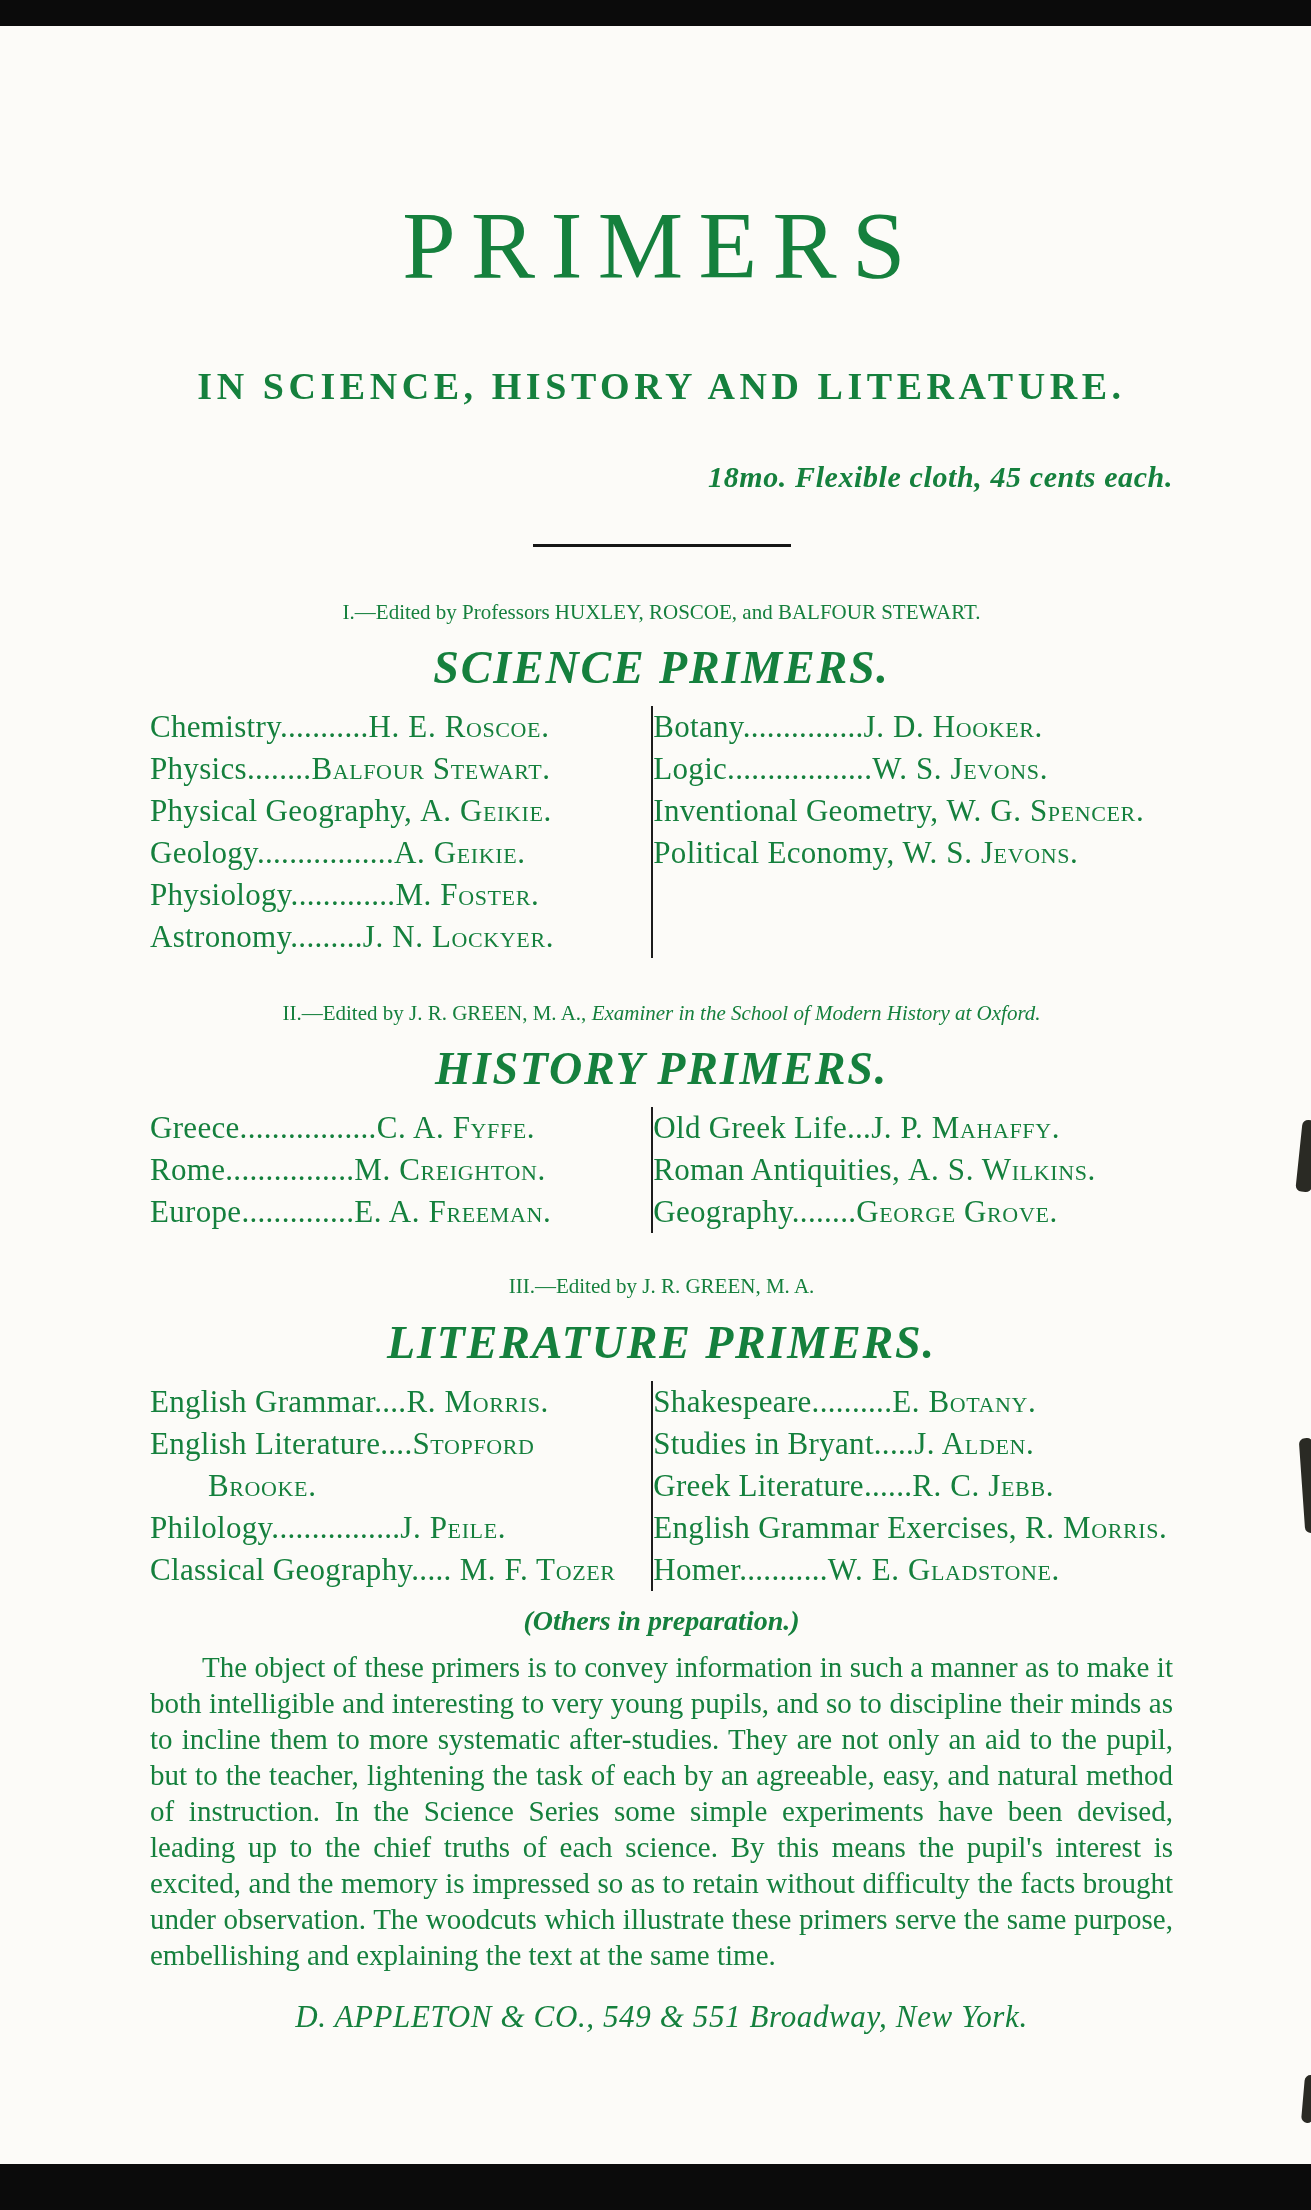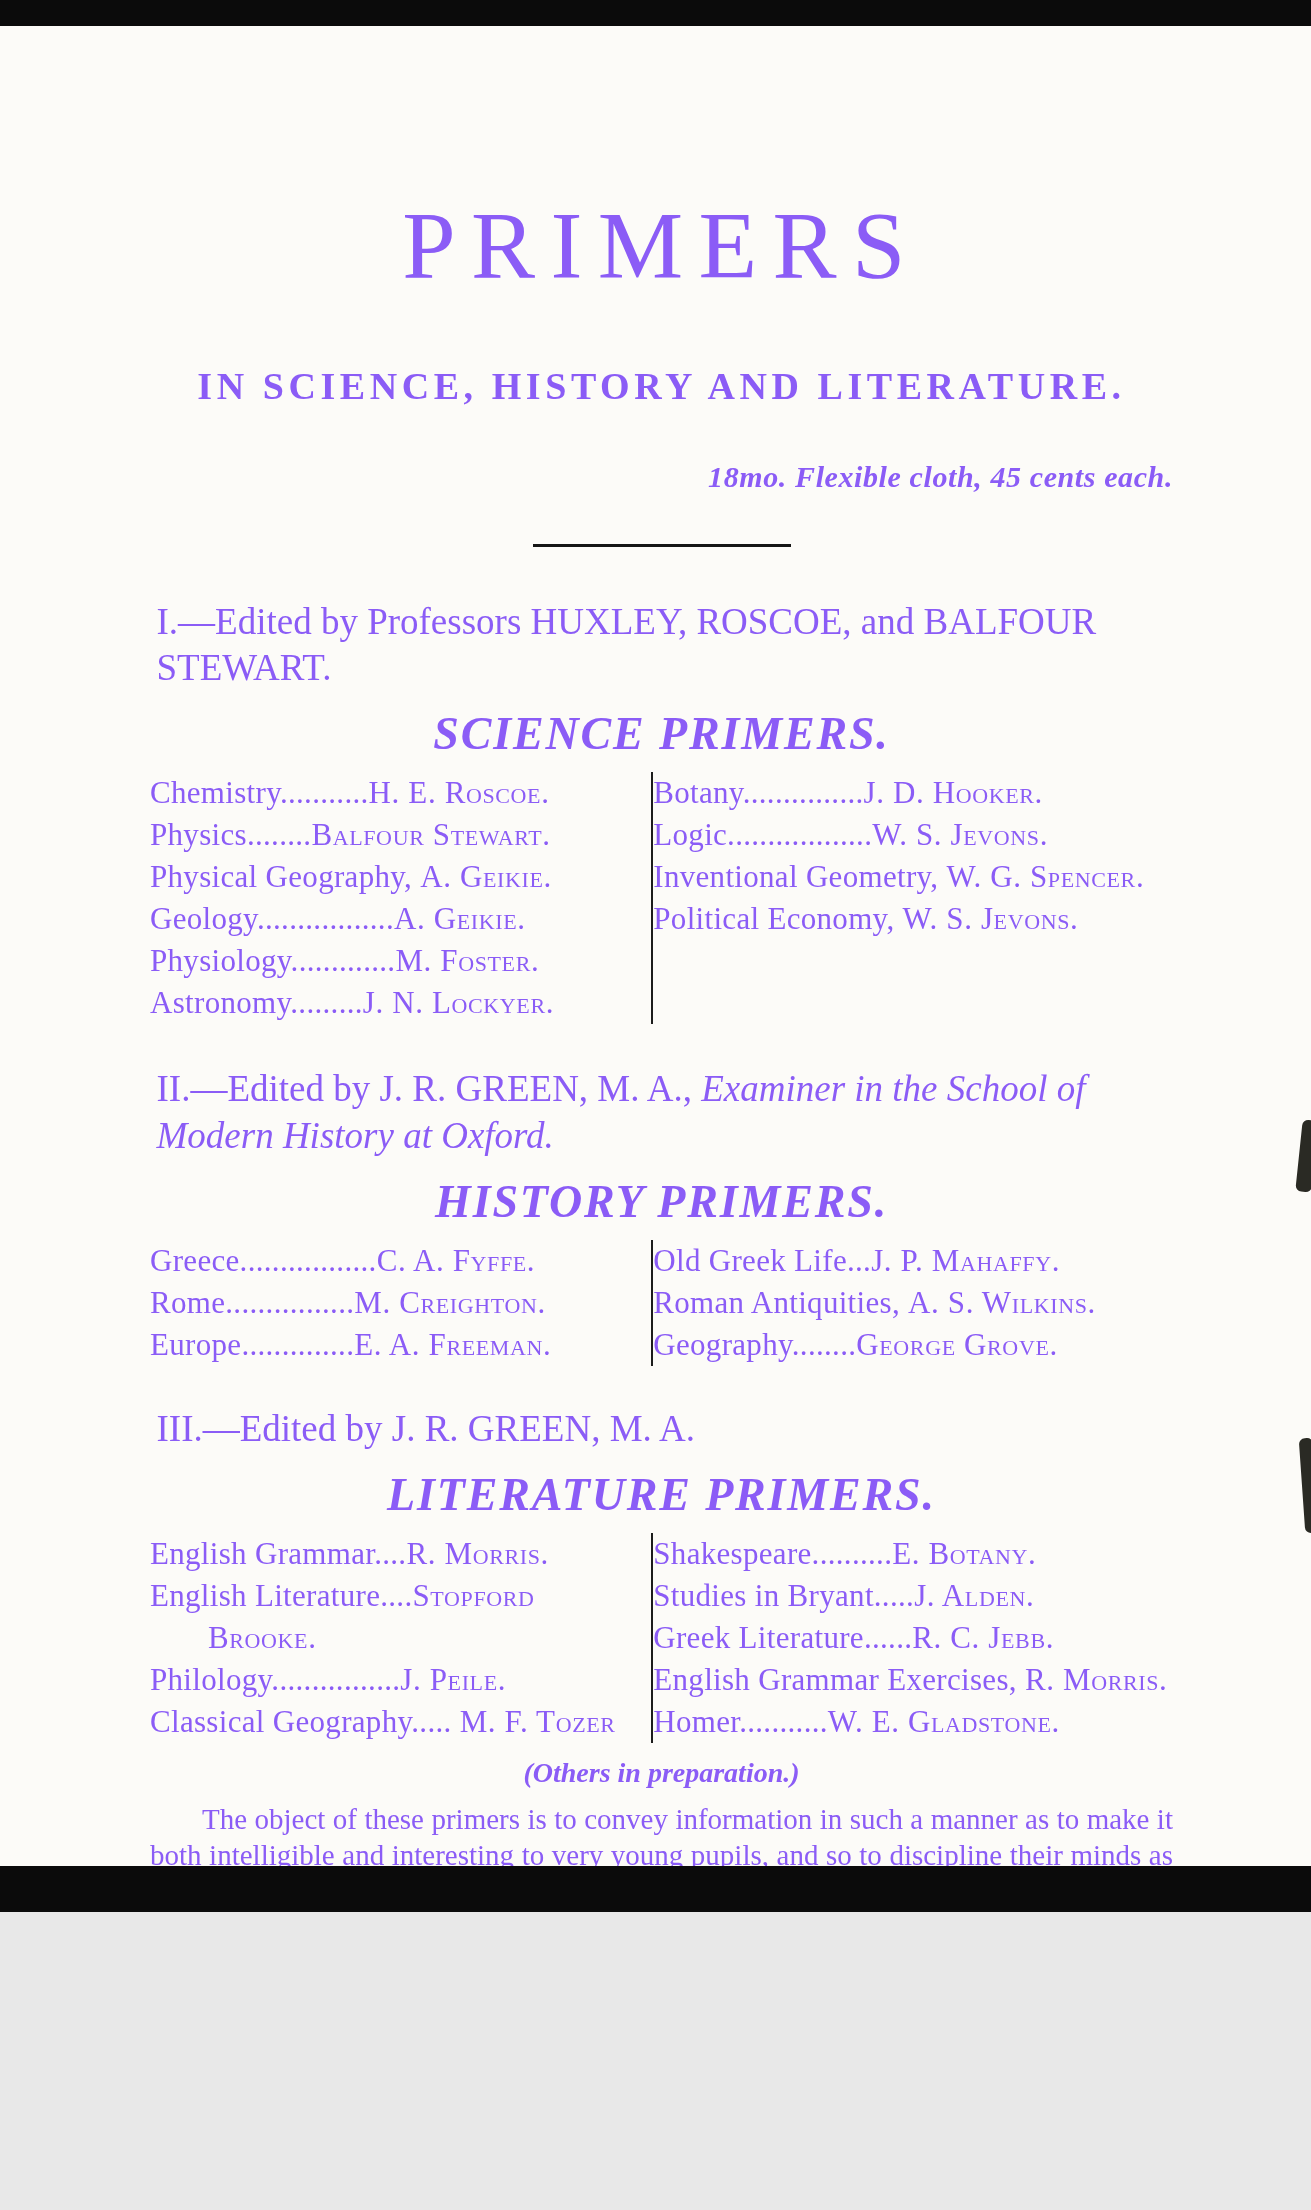--- a/index.html
+++ b/index.html
@@ -1,22 +1,22 @@
 <!DOCTYPE html>
 <html><head>
 <meta charset="utf-8">
 <style>
   html, body { margin: 0; padding: 0; background: #e8e8e8; }
   .page {
     position: relative;
     width: 1311px;
-    height: 1912px;
+    height: 2210px;
     margin: 0 auto;
     background: #fcfbf8;
-    color: #8b5cf6;
+    color: #15803d;
     font-family: "Liberation Serif", "DejaVu Serif", serif;
     overflow: hidden;
   }
   .scan-bar { position: absolute; left: 0; width: 100%; background: #0b0b0b; }
   .scan-bar.top { top: 0; height: 26px; }
   .scan-bar.bottom { bottom: 0; height: 46px; }
   .artifact { position: absolute; background: #2a2a24; border-radius: 6px; }
   .artifact.a1 { right: -4px; top: 1120px; width: 16px; height: 72px; transform: rotate(6deg); }
   .artifact.a2 { right: -5px; top: 1438px; width: 14px; height: 95px; transform: rotate(-4deg); }
   .artifact.a3 { right: -4px; top: 2075px; width: 12px; height: 48px; transform: rotate(5deg); }
@@ -54,21 +54,22 @@
     border-top: 3px solid #161616;
   }
 
   .series { margin-top: 52px; }
   .series.second { margin-top: 42px; }
   .series.third { margin-top: 40px; }
 
   .editor-line {
     margin: 15px auto;
     max-width: 1010px;
-    font-size: 37px;
+    text-align: center;
+    font-size: 21px;
     line-height: 1.25;
   }
   .editor-line .ital { font-style: italic; }
 
   .series-heading {
     margin: 16px 0 0 0;
     text-align: center;
     font-size: 46px;
     font-style: italic;
     font-weight: bold;

